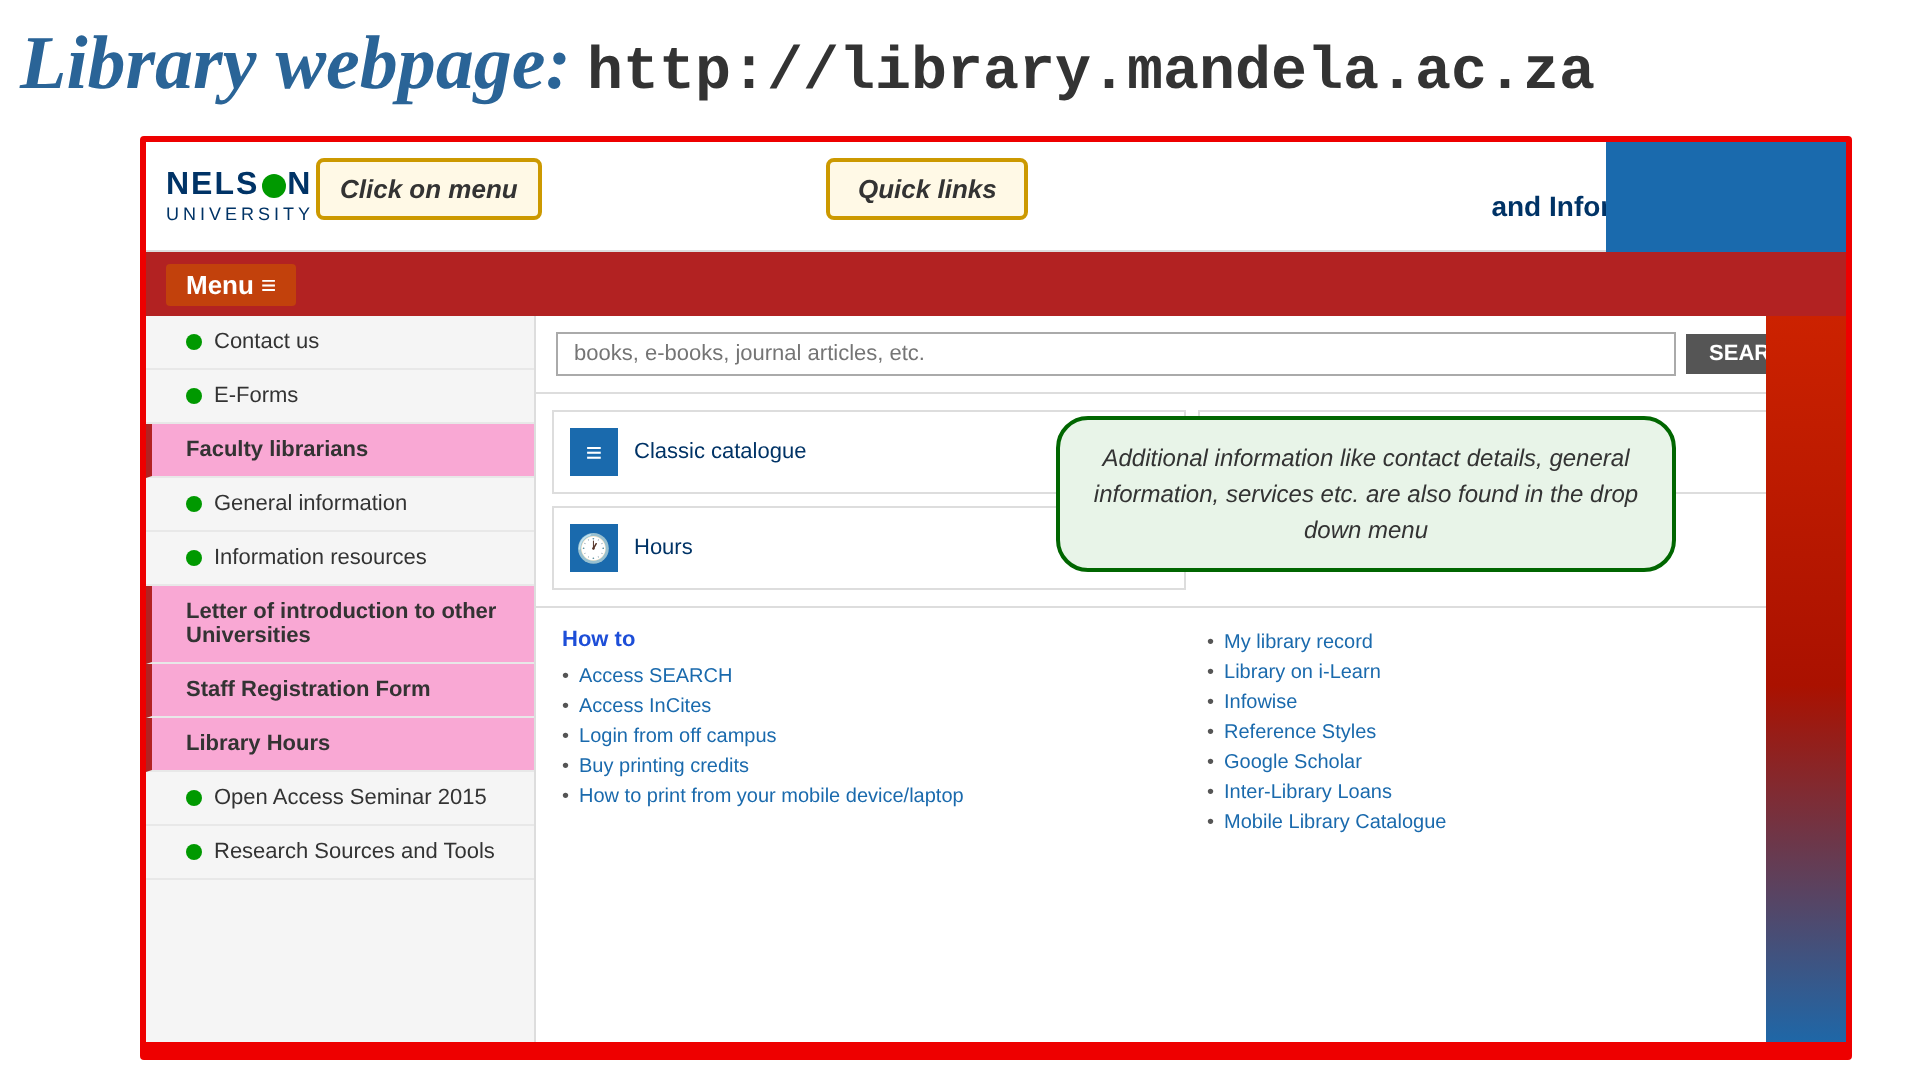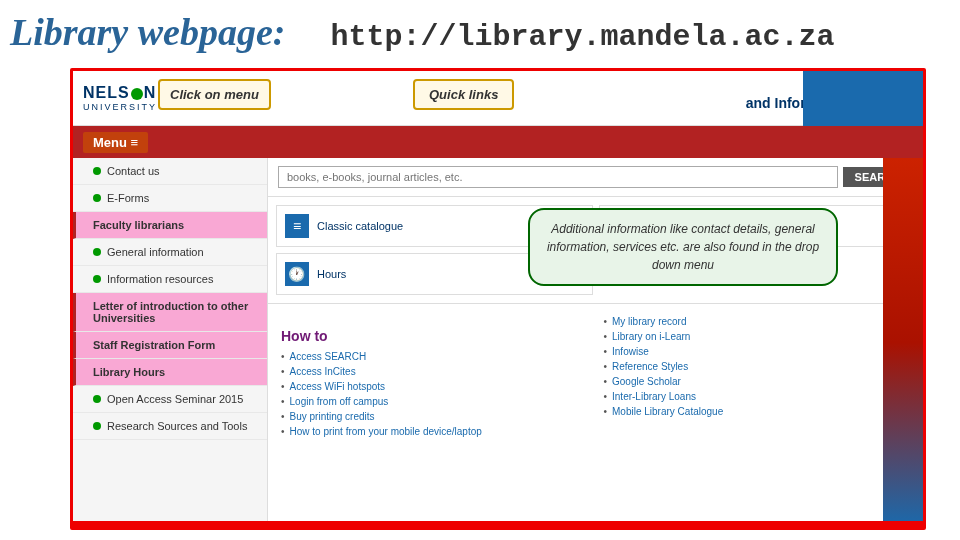--- a/index.html
+++ b/index.html
@@ -36,21 +36,20 @@
       font-size: 38px;
       font-weight: bold;
       color: #2a6497;
     }
 
     .title-url {
       font-family: 'Courier New', monospace;
       font-size: 30px;
       font-weight: bold;
       color: #333;
-      margin-left: 37px;
     }
 
     
     .browser-window {
       position: absolute;
       top: 68px;
       left: 70px;
       right: 10px;
       bottom: 10px;
       border: 3px solid #e00;
@@ -273,25 +272,24 @@
       gap: 0;
       padding: 5px;
       border-top: 1px solid #ddd;
     }
 
     .how-section, .useful-section {
       padding: 5px 8px;
     }
 
     .section-title {
-      font-size: 14px;
-      font-weight: bold;
-      color: #701a75;
+      font-size: 11px;
+      font-weight: bold;
+      color: #1d4ed8;
       margin-bottom: 5px;
-      margin-top: 14px;
     }
 
     .section-item {
       font-size: 10px;
       color: #1a6aad;
       padding: 2px 0;
       display: flex;
       align-items: flex-start;
       gap: 5px;
     }
@@ -478,23 +476,20 @@
         <div class="how-useful">
           <div class="how-section">
             <div class="section-title">How to</div>
             <div class="section-item">
                 <span>Access SEARCH</span>
               </div>
             <div class="section-item">
                 <span>Access InCites</span>
               </div>
             <div class="section-item">
-                <span>Access WiFi hotspots</span>
-              </div>
-            <div class="section-item">
                 <span>Login from off campus</span>
               </div>
             <div class="section-item">
                 <span>Buy printing credits</span>
               </div>
             <div class="section-item">
                 <span>How to print from your mobile device/laptop</span>
               </div>
           </div>
           <div class="useful-section">

